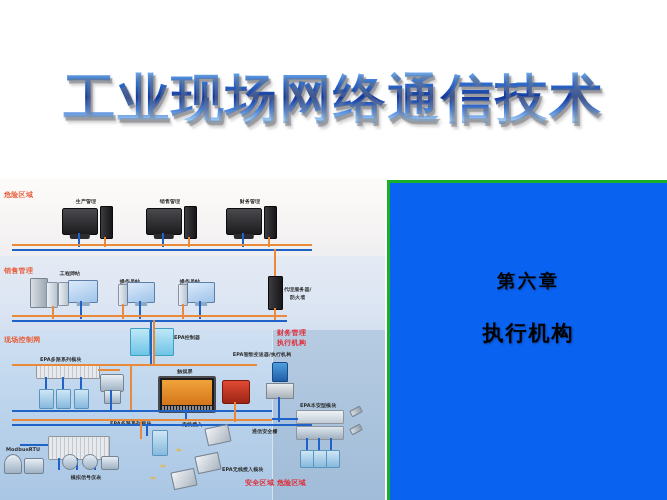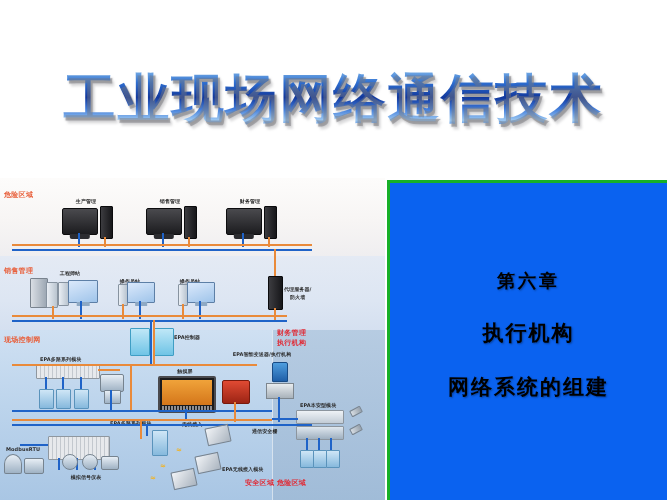--- a/index.html
+++ b/index.html
@@ -454,15 +454,14 @@
   <div class="bluebox" style="left:313px; top:272px; width:12px; height:16px;"></div>
   <div class="bluebox" style="left:326px; top:272px; width:12px; height:16px;"></div>
   <div class="bus bus-blue" style="left:272px; top:240px; width:26px;"></div>
 
 </div>
 
 <div id="chapter-panel">
   <div id="chapter-inner">
     <span class="chapter-line">第六章</span>
     <span class="chapter-line big">执行机构</span>
-    <span class="chapter-line big">网络系统的组建</span>
   </div>
 </div>
 
 </body></html>

